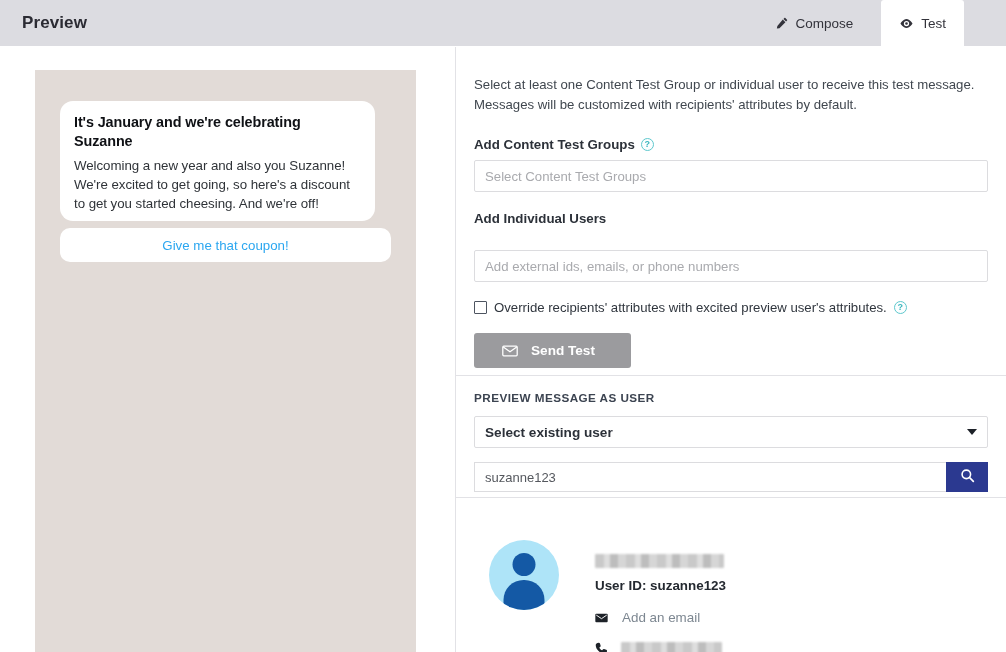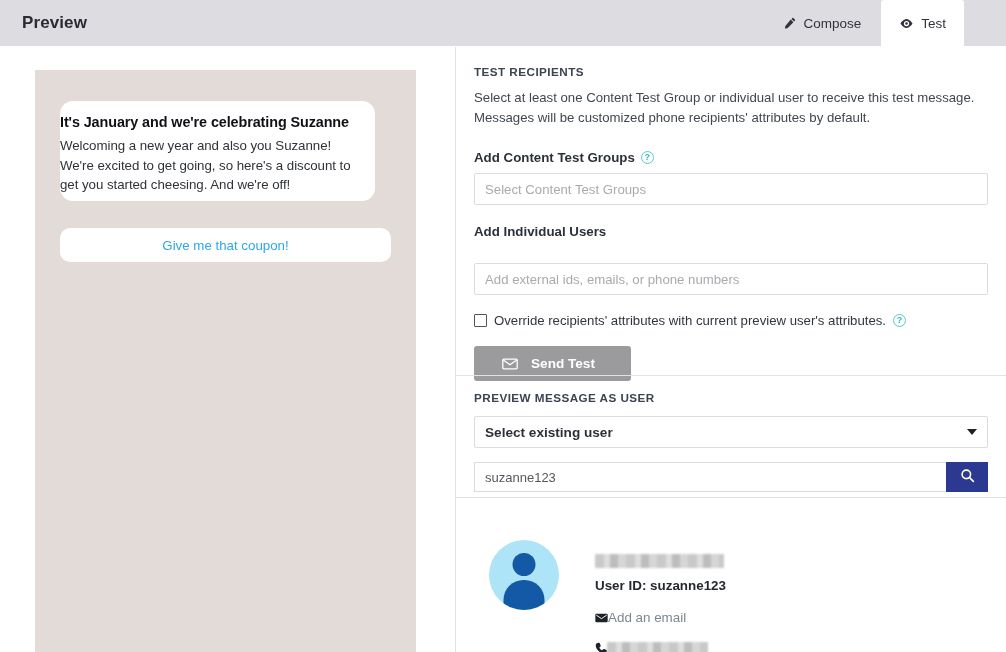--- a/index.html
+++ b/index.html
@@ -28,21 +28,21 @@
   .tab {
     display: flex; align-items: center; justify-content: center;
     gap: 7px;
     padding: 0 18px;
     font-size: 13.5px; color: #33333b;
     cursor: pointer;
     height: 46px;
     position: relative;
     top: 0;
   }
-  .tab.compose { padding-right: 20px; }
+  .tab.compose { padding-right: 28px; }
   .tab.active {
     background: #ffffff;
     height: 47px;
     border-top-left-radius: 3px;
     border-top-right-radius: 3px;
   }
   .tab-icon { display: flex; align-items: center; }
   .header-end { width: 42px; }
 
   
@@ -51,21 +51,21 @@
     left: 35px; top: 70px;
     width: 381px; height: 582px;
     background: #e2dbd7;
   }
   .msg-card {
     position: absolute;
     left: 25px; top: 31px;
     width: 315px;
     background: #ffffff;
     border-radius: 13px;
-    padding: 12px 14px 7px 0;
+    padding: 12px 14px 7px 14px;
   }
   .msg-title {
     font-size: 14.4px; font-weight: bold; color: #0f1115;
     line-height: 1.35; margin-bottom: 4px;
     letter-spacing: -.1px;
   }
   .msg-body {
     font-size: 13.3px; color: #2f3338; line-height: 1.45;
     letter-spacing: -.05px;
   }
@@ -226,21 +226,21 @@
     filter: blur(1.1px);
     display: inline-block;
     border-radius: 1px;
   }
   .redact-name { width: 129px; height: 14px; }
   .userid {
     font-size: 13.4px; font-weight: bold; color: #242930;
     margin-top: 6px;
   }
   .contact-row {
-    display: flex; align-items: center; gap: 0;
+    display: flex; align-items: center; gap: 14px;
     margin-top: 17px;
   }
   .add-email {
     font-size: 13.4px; color: #7d8791; cursor: pointer;
   }
   .redact-phone { width: 101px; height: 13px; }
   .icon-dark { color: #1d2228; display: flex; align-items: center; }
 </style>
 </head>
 <body>
@@ -279,37 +279,36 @@
   <div class="cta-btn">
     <span>Give me that coupon!</span>
   </div>
 </div>
 
 <div class="vdiv"></div>
 
 <div class="right-pane">
 
   <div style="position:absolute; left:18px; top:18px; width:514px;">
-    <div class="sec-label">TEST RECIPIENTS</div>
-    <div class="desc">Select at least one Content Test Group or individual user to receive this test message. Messages will be customized phone recipients' attributes by default.</div>
+    <div class="desc">Select at least one Content Test Group or individual user to receive this test message. Messages will be customized with recipients' attributes by default.</div>
 
     <div class="field-label" style="margin-top:22px;">
       <span>Add Content Test Groups</span>
       <span class="help-icon">?</span>
     </div>
     <input class="textfield" style="margin-top: 8px;" placeholder="Select Content Test Groups">
 
     <div class="field-label" style="margin-top:19px;">
       <span>Add Individual Users</span>
     </div>
     <input class="textfield" style="margin-top: 24px;" placeholder="Add external ids, emails, or phone numbers">
 
     <div class="check-row" style="margin-top:18px;">
       <div class="cbox"></div>
-      <span>Override recipients' attributes with current preview user's attributes.</span>
+      <span>Override recipients' attributes with excited preview user's attributes.</span>
       <span class="help-icon">?</span>
     </div>
 
     <button class="send-btn" style="margin-top:18px;">
       <span class="tab-icon">
         <svg width="16" height="12" viewBox="0 0 20 14">
             <rect x="1" y="1" width="18" height="12" rx="1.2" fill="none" stroke="#ffffff" stroke-width="1.6"></rect>
             <path d="M1.6 2 10 8 18.4 2" fill="none" stroke="#ffffff" stroke-width="1.6"></path>
           </svg>
       </span>

